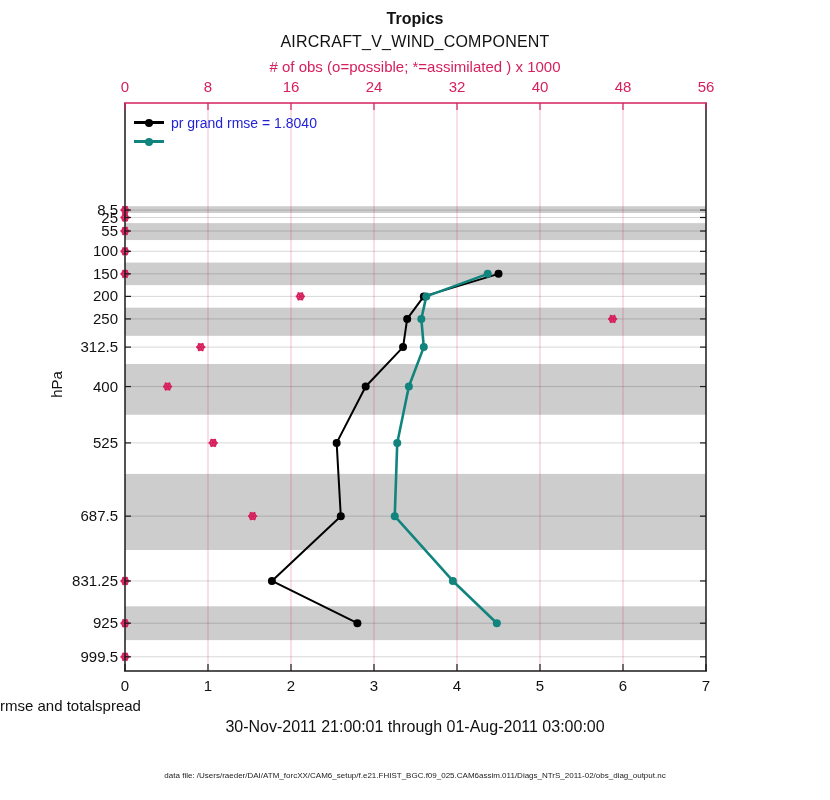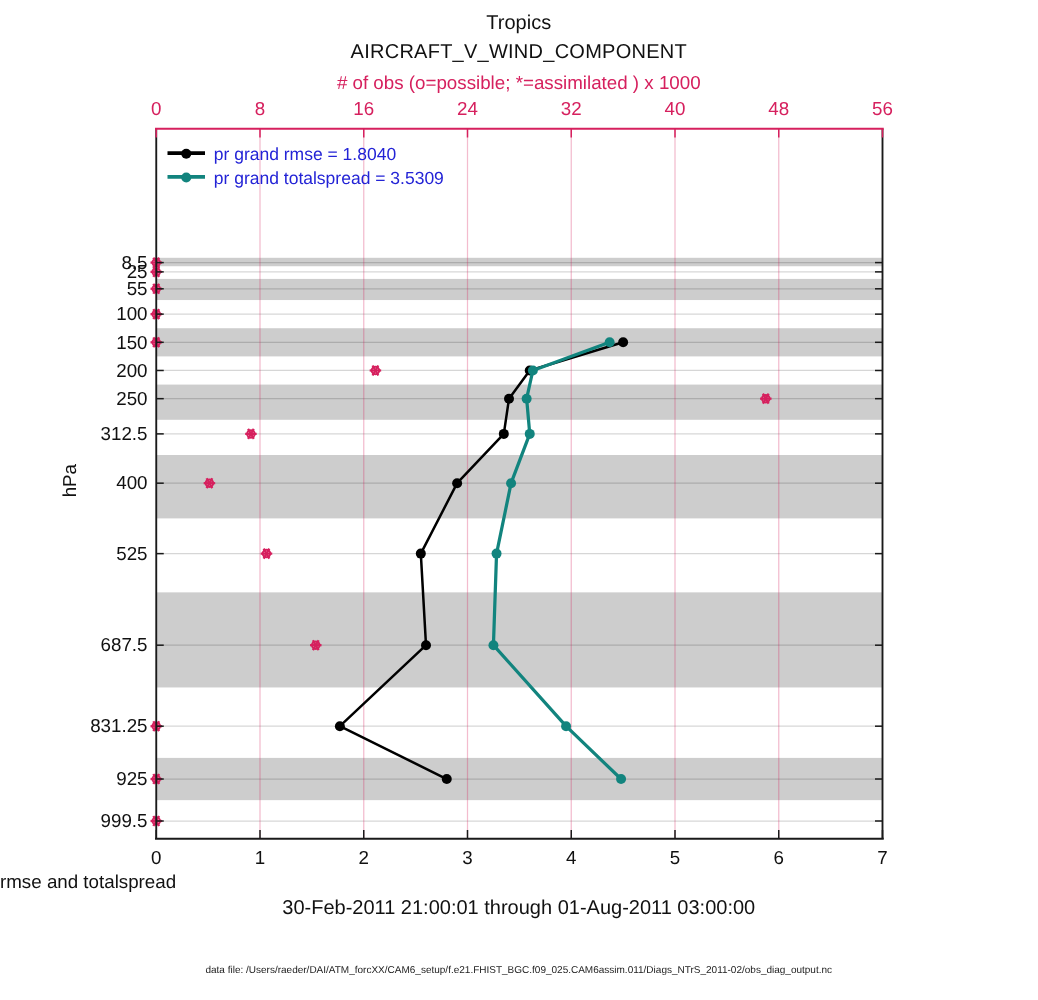--- a/index.html
+++ b/index.html
@@ -1,18 +1,18 @@
 <!DOCTYPE html>
 <html><head>
 <meta charset="utf-8">
 <style>
   html,body{margin:0;padding:0;background:#ffffff;}
   body{width:830px;height:800px;position:relative;font-family:"Liberation Sans",sans-serif;color:#111;overflow:hidden;}
   .abs{position:absolute;}
-  .title{top:10px;left:0;right:0;text-align:center;font-size:16px;font-weight:normal;}
+  .title{top:10px;left:0;right:0;text-align:center;font-size:16px;font-weight:bold;}
   .subtitle{top:33px;left:0;right:0;text-align:center;font-size:16px;font-weight:normal;letter-spacing:.2px;}
   .obslabel{top:58px;left:0;right:0;text-align:center;font-size:15px;color:var(--obs,#d6205e);}
   #plot{position:absolute;left:0;top:0;}
   .legend{left:134px;top:113px;font-size:14px;color:var(--legendtext,#2323d6);}
   .lrow{display:flex;align-items:center;height:19px;}
   .sw{display:inline-block;width:30px;height:3px;position:relative;margin-right:7px;}
   .sw::after{content:'';position:absolute;left:50%;top:50%;transform:translate(-50%,-50%);width:8px;height:8px;border-radius:50%;background:inherit;}
   .hpa{left:26px;top:376px;width:60px;text-align:center;font-size:15px;transform:rotate(-90deg);}
   .xlab{top:697px;left:0;right:0;text-align:left;font-size:15px;}
   .xlab2{top:718px;left:0;right:0;text-align:center;font-size:16px;}
@@ -209,20 +209,19 @@
     <text x="118" y="661.8" text-anchor="end" fill="#111" font-family="&quot;Liberation Sans&quot;, sans-serif" font-size="15px">999.5</text>
   </svg>
 
 <div class="abs legend">
   <div class="lrow">
     <span class="sw" id="sw0" style="background: rgb(0, 0, 0);"></span>
     <span>pr grand rmse = 1.8040</span>
   </div>
   <div class="lrow">
     <span class="sw" id="sw1" style="background: rgb(18, 132, 126);"></span>
-    <span>pr grand totalspread = 3.5309</span>
   </div>
 </div>
 
 <div class="abs hpa">hPa</div>
 <div class="abs xlab">rmse and totalspread</div>
-<div class="abs xlab2">30-Feb-2011 21:00:01 through 01-Aug-2011 03:00:00</div>
+<div class="abs xlab2">30-Nov-2011 21:00:01 through 01-Aug-2011 03:00:00</div>
 <div class="abs foot">data file: /Users/raeder/DAI/ATM_forcXX/CAM6_setup/f.e21.FHIST_BGC.f09_025.CAM6assim.011/Diags_NTrS_2011-02/obs_diag_output.nc</div>
 
 </body></html>

